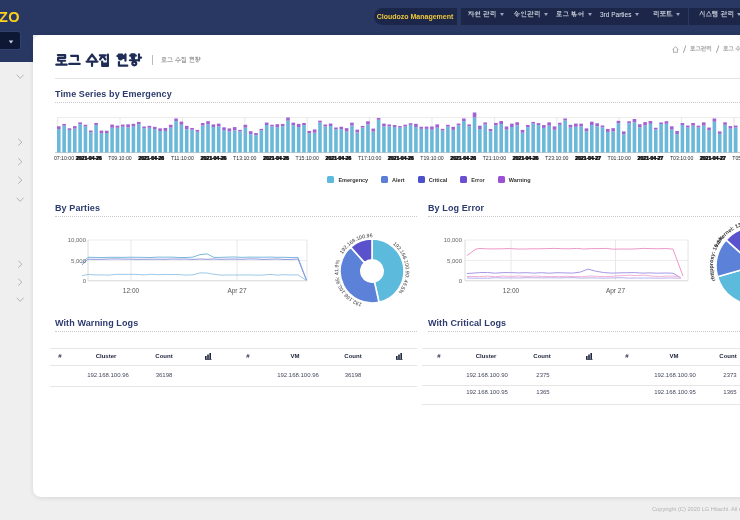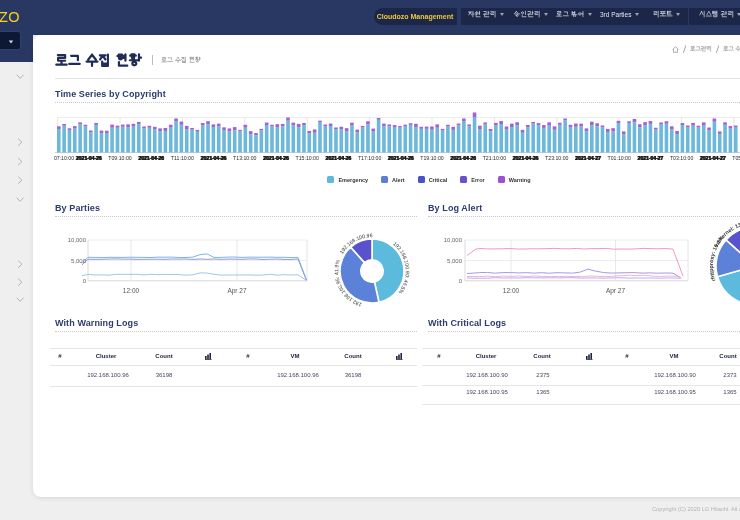--- a/index.html
+++ b/index.html
@@ -1,18 +1,18 @@
 <!DOCTYPE html>
 <html><head><meta charset="utf-8"><style>
 *{margin:0;padding:0;box-sizing:border-box}
 html,body{width:740px;height:520px;overflow:hidden;font-family:"Liberation Sans",sans-serif;background:#efefef;position:relative}
 .abs{position:absolute}
 #navtop{left:0;top:0;width:740px;height:35px;background:#293863}
 #navleft{left:0;top:0;width:33px;height:62px;background:#293863}
-#logo{left:-1px;top:8.5px;font-size:14.5px;font-weight:normal;color:#fdd21e;letter-spacing:.5px}
+#logo{left:-1px;top:8.5px;font-size:14.5px;font-weight:bold;color:#fdd21e;letter-spacing:.5px}
 #hsel{left:-8px;top:31px;width:29px;height:19px;background:#0c1834;border:1px solid #31406e;border-radius:3px}
 #hsel .car{position:absolute;right:6px;top:8px;transform:scale(.75)}
 .car{width:0;height:0;border-left:3px solid transparent;border-right:3px solid transparent;border-top:4px solid #cfd4e2;display:inline-block}
 #menu{left:0;top:0;width:740px;height:28px;color:#e2e6ef}
 .mi{position:absolute;top:0;height:28px;display:flex;align-items:center;gap:4px;white-space:nowrap;font-size:6.5px}
 .mi .car{border-left-width:2.5px;border-right-width:2.5px;border-top-width:3px;border-top-color:#9aa3bd}
 #cm{position:absolute;left:373.5px;top:7.5px;width:83px;height:17.5px;display:flex;align-items:center;justify-content:center;background:#1b2648;border-radius:9px 0 0 9px;color:#f1c83b;font-weight:bold;font-size:7px}
 .mpanel{position:absolute;top:7.5px;height:17.5px;background:#1b2648}
 #card{left:33px;top:35px;width:737px;height:462px;background:#fff;border-radius:8px;box-shadow:0 1px 5px rgba(0,0,0,.10)}
 
@@ -228,21 +228,21 @@
       <g stroke-width="11" stroke-linecap="round" stroke-linejoin="round">
         <use href="#k-ro" x="0" width="100" height="100"></use>
         <use href="#k-geu" x="100" width="100" height="100"></use>
         <use href="#k-su" x="230" width="100" height="100"></use>
         <use href="#k-jip" x="330" width="100" height="100"></use>
       </g>
     </svg>
 </div>
 <div class="abs" id="rule1"></div>
 
-<div class="abs h2" style="left:55px;top:89px">Time Series by Copyright</div>
+<div class="abs h2" style="left:55px;top:89px">Time Series by Emergency</div>
 <div class="abs dotrule" style="left:55px;top:102px;width:685px"></div>
 <svg class="abs" style="left:0;top:110px" width="740" height="46" viewBox="0 110 740 46">
   <line x1="57.6" y1="117.5" x2="740" y2="117.5" stroke="#ececec"></line>
   <line x1="57.6" y1="117.5" x2="57.6" y2="152.5" stroke="#e7e7e7" stroke-width="1"></line>
     <line x1="120.0" y1="117.5" x2="120.0" y2="152.5" stroke="#e7e7e7" stroke-width="1"></line>
     <line x1="182.4" y1="117.5" x2="182.4" y2="152.5" stroke="#e7e7e7" stroke-width="1"></line>
     <line x1="244.8" y1="117.5" x2="244.8" y2="152.5" stroke="#e7e7e7" stroke-width="1"></line>
     <line x1="307.2" y1="117.5" x2="307.2" y2="152.5" stroke="#e7e7e7" stroke-width="1"></line>
     <line x1="369.6" y1="117.5" x2="369.6" y2="152.5" stroke="#e7e7e7" stroke-width="1"></line>
     <line x1="432.0" y1="117.5" x2="432.0" y2="152.5" stroke="#e7e7e7" stroke-width="1"></line>
@@ -568,21 +568,21 @@
 <svg class="abs" style="left:328px;top:227px" width="88" height="88" viewBox="328 227 88 88">
     <path d="M372.00,239.00 A32,32 0 0 1 378.98,302.23 L374.44,281.93 A11.2,11.2 0 0 0 372.00,259.80 Z" fill="#5cbadd" stroke="#fff" stroke-width="1.6"></path>
     <path d="M378.98,302.23 A32,32 0 0 1 350.69,247.13 L364.54,262.65 A11.2,11.2 0 0 0 374.44,281.93 Z" fill="#5b82d8" stroke="#fff" stroke-width="1.6"></path>
     <path d="M350.69,247.13 A32,32 0 0 1 372.00,239.00 L372.00,259.80 A11.2,11.2 0 0 0 364.54,262.65 Z" fill="#5a52cc" stroke="#fff" stroke-width="1.6"></path>
     <path id="lp1" d="M 372,237.2 a 33.8,33.8 0 1 1 -0.01,0" fill="none"></path>
     <text font-size="5.2" fill="#333"><textPath href="#lp1" startOffset="23.2%" text-anchor="middle">192.168.100.90: 46.5%</textPath></text>
     <text font-size="5.2" fill="#333"><textPath href="#lp1" startOffset="67.4%" text-anchor="middle">192.168.100.95: 41.9%</textPath></text>
     <text font-size="5.2" fill="#333"><textPath href="#lp1" startOffset="95.8%" text-anchor="middle">192.168.100.96: 11.6%</textPath></text>
   </svg>
 
-<div class="abs h2" style="left:428px;top:203px">By Log Alert</div>
+<div class="abs h2" style="left:428px;top:203px">By Log Error</div>
 <div class="abs dotrule" style="left:428px;top:216px;width:312px"></div>
 <svg class="abs" style="left:435px;top:233px" width="260" height="62" viewBox="435 233 260 62">
   <line x1="465" y1="240.0" x2="688" y2="240.0" stroke="#ececec"></line>
     <line x1="465" y1="260.4" x2="688" y2="260.4" stroke="#ececec"></line>
     <line x1="465" y1="280.8" x2="688" y2="280.8" stroke="#d8d8d8"></line>
     <line x1="511" y1="240.0" x2="511" y2="280.8" stroke="#e8e8e8"></line>
     <line x1="615.5" y1="240.0" x2="615.5" y2="280.8" stroke="#e8e8e8"></line>
     <line x1="465" y1="240.0" x2="465" y2="280.8" stroke="#dcdcdc"></line>
     <line x1="688" y1="240.0" x2="688" y2="280.8" stroke="#e4e4e4"></line>
     <polyline points="467.0,255.5 476.0,249.0 480.0,248.5 487.4,248.9 494.8,248.9 502.3,248.8 509.7,248.5 517.1,249.0 524.5,249.0 532.0,248.8 539.4,248.8 546.8,248.6 554.2,248.4 561.7,248.7 569.1,248.8 576.5,248.4 583.9,249.0 591.3,248.6 598.8,248.6 606.2,248.4 613.6,249.2 621.0,249.0 628.5,249.1 635.9,248.9 643.3,248.4 650.7,248.6 658.2,248.8 665.6,248.5 673.0,249.1 683.0,276.1" fill="none" stroke="#ee97c8" stroke-width="1.0" stroke-linejoin="round"></polyline>

